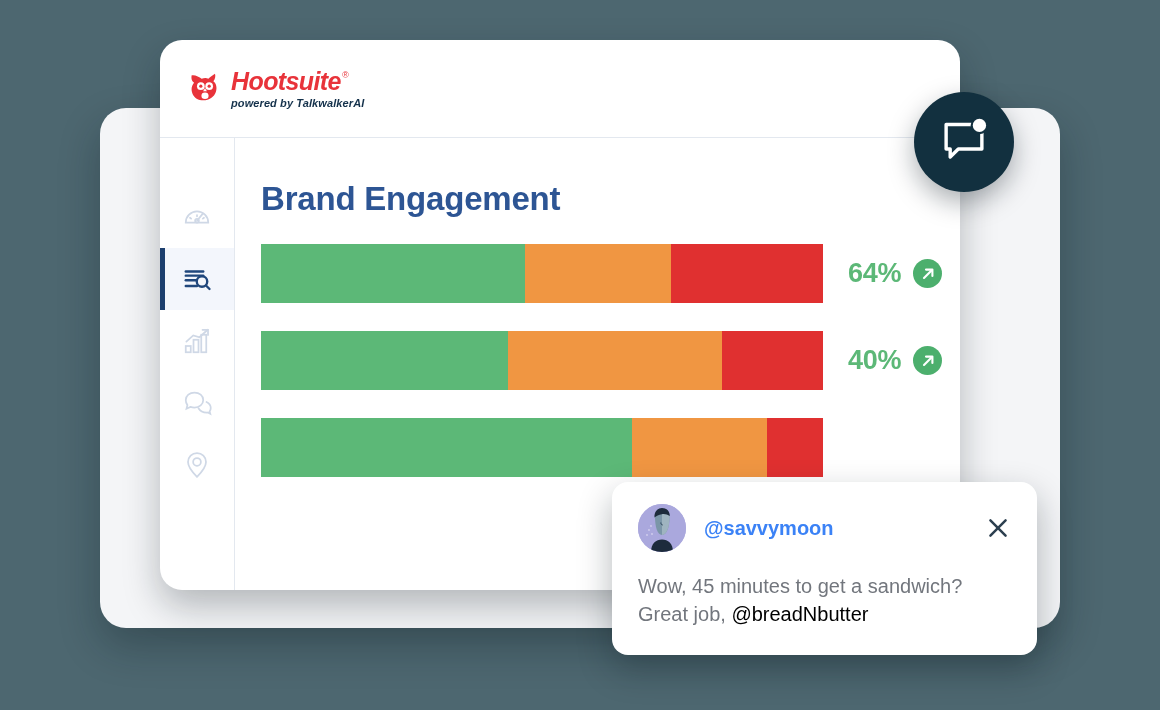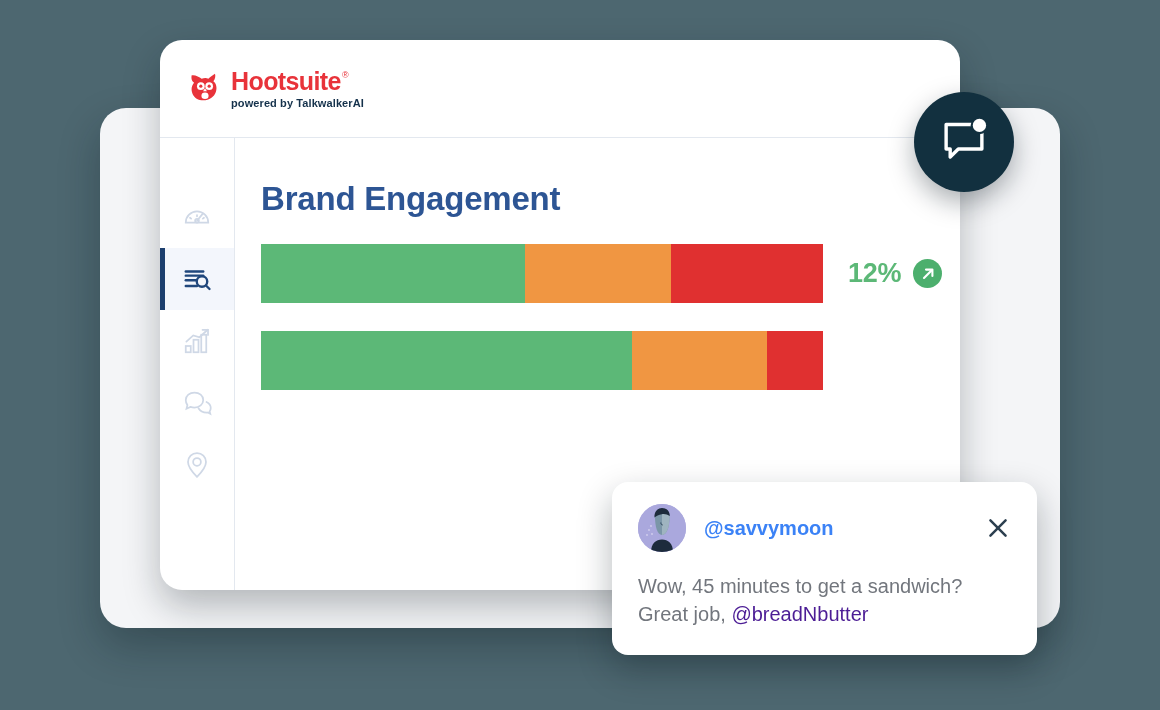--- a/index.html
+++ b/index.html
@@ -48,21 +48,21 @@
     position: absolute;
     left: 0; top: 0;
     width: 100%;
     height: 98px;
     border-bottom: 1px solid #e3e8ef;
     display: flex;
     align-items: center;
     padding-left: 28px;
   }
 
-  .logo-wrap { display: flex; align-items: center; gap: 9px; }
+  .logo-wrap { display: flex; align-items: center; gap: 9px; font-style: italic; }
   .owl-mark { width: 34px; height: 30px; flex: 0 0 auto; }
 
   .logo-text { display: flex; flex-direction: column; line-height: 1; }
   .brand-row { display: flex; align-items: flex-start; }
   .brand-name {
     font-size: 25px;
     font-weight: bold;
     color: #e8333a;
     letter-spacing: -0.6px;
   }
@@ -225,21 +225,21 @@
     cursor: pointer;
     color: #2c3f4f;
   }
   .close-x svg { width: 26px; height: 26px; }
 
   .mention-body {
     font-size: 20px;
     line-height: 1.42;
     color: #72767d;
   }
-  .mention-link { color: #4c1d95; }
+  .mention-link { color: #000000; }
 </style>
 </head>
 <body>
 
 <div id="stage" style="background: rgb(77, 103, 112);">
 
   <div class="back-card"></div>
 
   <div class="app-card">
 
@@ -336,30 +336,46 @@
 
       <div class="bars">
 
         <div class="bar-row">
           <div class="stacked-bar">
             <div class="seg pos" style="width: 47%;"></div>
             <div class="seg neu" style="width: 26%;"></div>
             <div class="seg neg" style="width: 27%;"></div>
           </div>
           <div class="bar-meta">
-            <span class="pct up">12%</span>
+            <span class="pct up">64%</span>
             <span class="trend-badge up">
               <svg viewBox="0 0 16 16" fill="none" stroke="#ffffff" stroke-width="2.1" stroke-linecap="round" stroke-linejoin="round" xmlns="http://www.w3.org/2000/svg">
                 <line x1="4" y1="12" x2="12" y2="4"></line>
                 <polyline points="6,3.6 12.4,3.6 12.4,10"></polyline>
               </svg>
             </span>
           </div>
         </div>
 
+        <div class="bar-row">
+          <div class="stacked-bar">
+            <div class="seg pos" style="width: 44%;"></div>
+            <div class="seg neu" style="width: 38%;"></div>
+            <div class="seg neg" style="width: 18%;"></div>
+          </div>
+          <div class="bar-meta">
+            <span class="pct up">40%</span>
+            <span class="trend-badge up">
+              <svg viewBox="0 0 16 16" fill="none" stroke="#ffffff" stroke-width="2.1" stroke-linecap="round" stroke-linejoin="round" xmlns="http://www.w3.org/2000/svg">
+                <line x1="4" y1="12" x2="12" y2="4"></line>
+                <polyline points="6,3.6 12.4,3.6 12.4,10"></polyline>
+              </svg>
+            </span>
+          </div>
+        </div>
 
 
         <div class="bar-row">
           <div class="stacked-bar">
             <div class="seg pos" style="width: 66%;"></div>
             <div class="seg neu" style="width: 24%;"></div>
             <div class="seg neg" style="width: 10%;"></div>
           </div>
         </div>
 

